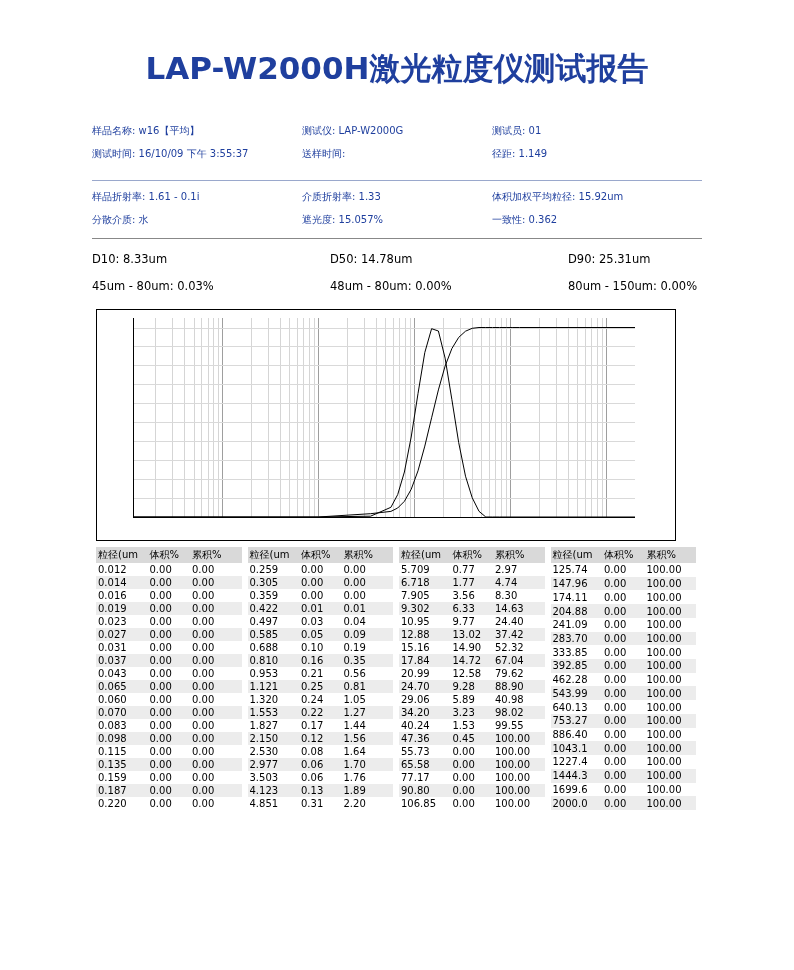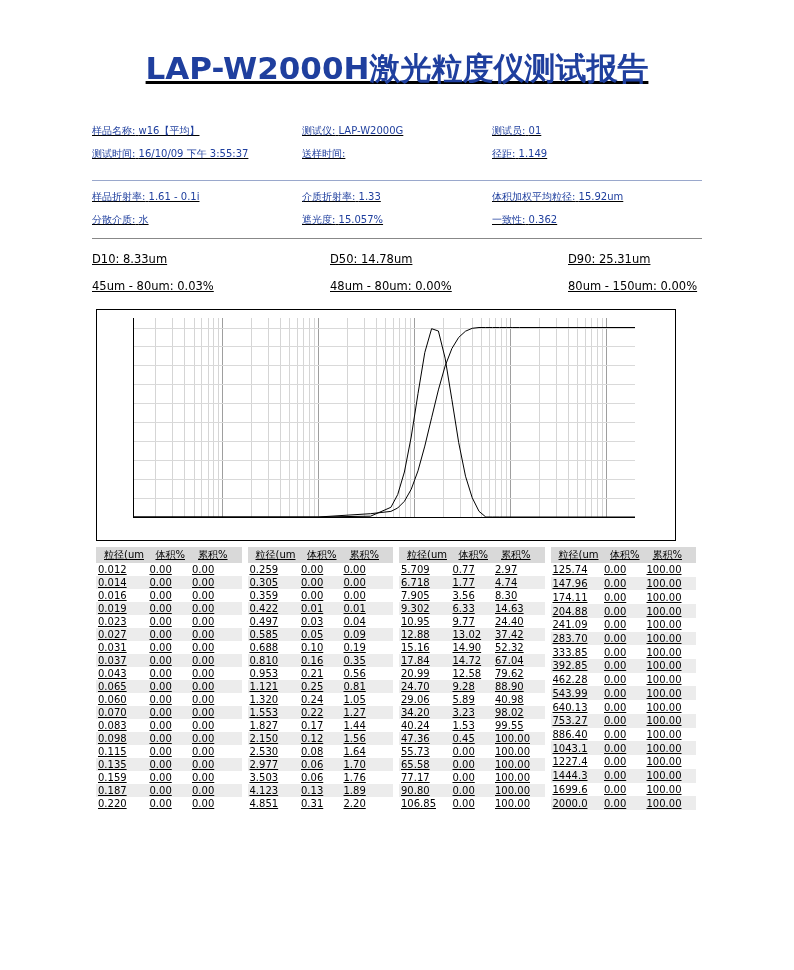--- a/index.html
+++ b/index.html
@@ -13,21 +13,20 @@
     font-family: "Liberation Sans", sans-serif;
     color: #000;
     position: relative;
     overflow: hidden;
   }
   .page {
     width: 794px;
     height: 970px;
     position: relative;
     box-sizing: border-box;
-    text-decoration: underline;
   }
   
   .title {
     text-align: center;
     color: #1f3f9e;
     font-size: 31px;
     font-weight: bold;
     letter-spacing: 0px;
     padding-top: 48px;
     font-family: "DejaVu Sans", sans-serif;
@@ -136,21 +135,21 @@
     font-size: 10px;
     font-family: "DejaVu Sans", sans-serif;
     width: 147px;
     table-layout: fixed;
   }
   table.dt th {
     background: #d9d9d9;
     font-weight: normal;
     font-size: 10px;
     text-align: left;
-    padding: 1px 8px;
+    padding: 1px 2px;
     border: none;
     white-space: nowrap;
   }
   table.dt td {
     padding: 1px 2px;
     white-space: nowrap;
     border: none;
   }
   table.dt tr.alt td { background: #ececec; }
   table.dt col.c1 { width: 46px; }

